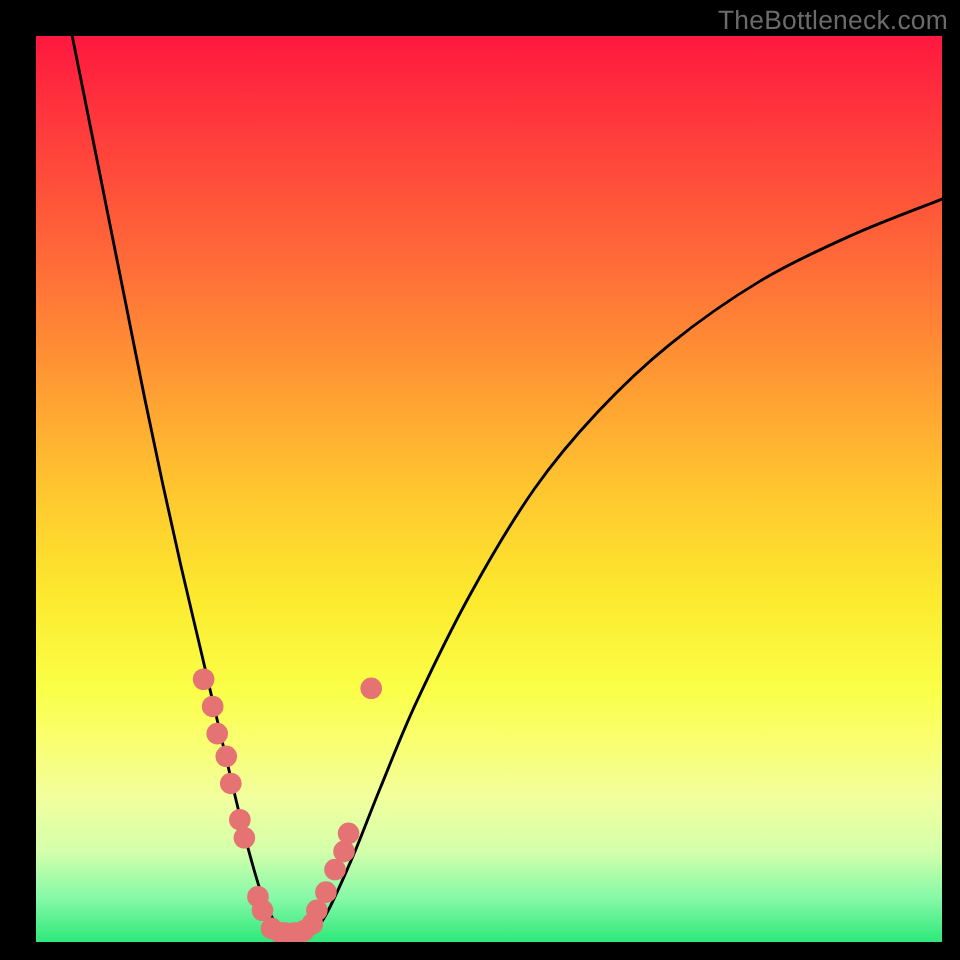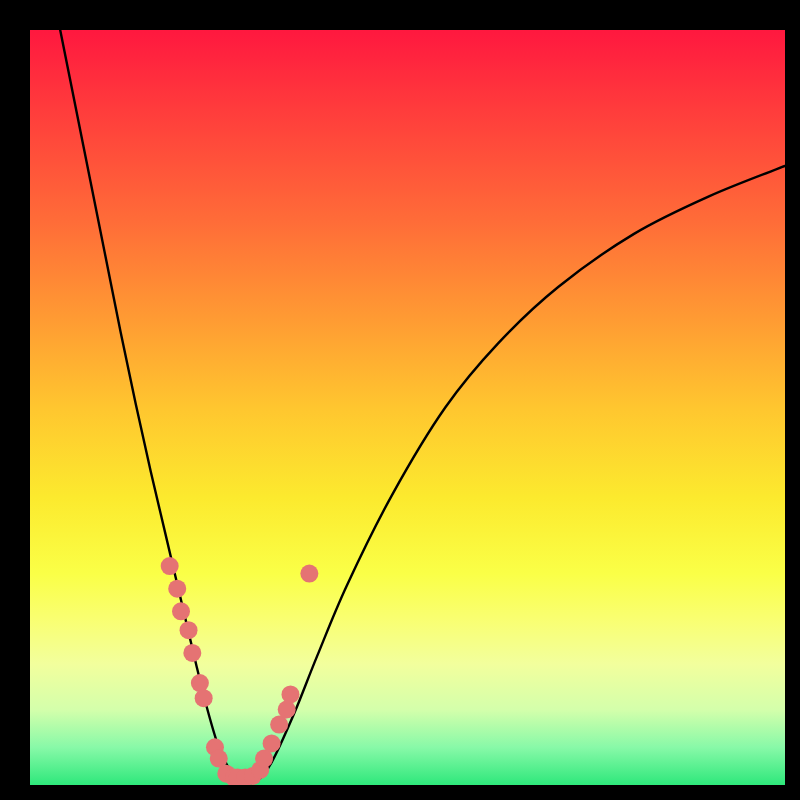--- a/index.html
+++ b/index.html
@@ -58,20 +58,21 @@
     position: absolute;
     inset: 0;
     width: 100%;
     height: 100%;
   }
 </style>
 </head>
 <body>
 
 <div class="frame">
+  <div class="watermark">TheBottleneck.com</div>
 
   <div class="plot-area">
     <div class="gradient"></div>
     <svg class="overlay" viewBox="0 0 755 755" preserveAspectRatio="none">
       <path id="curve-path" fill="none" stroke="#000000" stroke-width="2.4" stroke-linecap="round" stroke-linejoin="round" d="M 30.2 0 C 32.71666666666667 12.583333333333334, 40.266666666666666 50.33333333333333, 45.3 75.5 C 50.33333333333333 100.66666666666667, 55.36666666666667 125.83333333333333, 60.4 151 C 65.43333333333334 176.16666666666666, 70.46666666666667 201.33333333333334, 75.5 226.5 C 80.53333333333333 251.66666666666666, 85.56666666666666 277.4625, 90.6 302 C 95.63333333333333 326.5375, 100.66666666666669 350.4458333333333, 105.70000000000002 373.725 C 110.73333333333335 397.0041666666667, 115.76666666666667 419.6541666666667, 120.8 441.675 C 125.83333333333333 463.6958333333333, 130.86666666666667 484.45833333333337, 135.9 505.85 C 140.93333333333334 527.2416666666667, 145.96666666666667 548.6333333333333, 151 570.025 C 156.03333333333333 591.4166666666666, 161.69583333333333 615.9541666666667, 166.1 634.2 C 170.50416666666666 652.4458333333334, 173.64999999999998 665.6583333333333, 177.42499999999998 679.5 C 181.2 693.3416666666667, 184.975 707.1833333333334, 188.75 717.25 C 192.525 727.3166666666666, 196.3 734.2375, 200.07500000000002 739.9 C 203.85000000000002 745.5625, 206.99583333333337 749.3375, 211.40000000000003 751.225 C 215.8041666666667 753.1125000000001, 221.46666666666667 754.3708333333334, 226.5 751.225 C 231.53333333333333 748.0791666666667, 235.30833333333334 743.6750000000001, 241.6 732.35 C 247.89166666666665 721.025, 256.7 700.8916666666667, 264.25 683.275 C 271.8 665.6583333333333, 278.09166666666664 648.0416666666666, 286.9 626.65 C 295.7083333333333 605.2583333333333, 304.51666666666665 581.9791666666666, 317.09999999999997 554.925 C 329.6833333333333 527.8708333333333, 346.04166666666663 493.8958333333333, 362.4 464.325 C 378.7583333333333 434.75416666666666, 397.6333333333334 402.66666666666663, 415.25000000000006 377.5 C 432.86666666666673 352.33333333333337, 449.225 333.45833333333337, 468.1 313.32500000000005 C 486.975 293.1916666666667, 505.85 274.9458333333333, 528.5 256.7 C 551.15 238.45416666666665, 578.8333333333334 218.95000000000002, 604 203.85000000000002 C 629.1666666666666 188.75000000000003, 654.3333333333334 177.425, 679.5 166.10000000000002 C 704.6666666666666 154.77500000000003, 742.4166666666666 140.93333333333342, 755 135.9000000000001"></path>
       <g id="markers-group">
           <circle cx="139.675" cy="536.05" r="9" fill="#e57373" stroke="#c95a5a" stroke-width="0"></circle>
           <circle cx="147.225" cy="558.7" r="9" fill="#e57373" stroke="#c95a5a" stroke-width="0"></circle>
           <circle cx="151" cy="581.35" r="9" fill="#e57373" stroke="#c95a5a" stroke-width="0"></circle>
           <circle cx="158.54999999999998" cy="600.225" r="9" fill="#e57373" stroke="#c95a5a" stroke-width="0"></circle>

